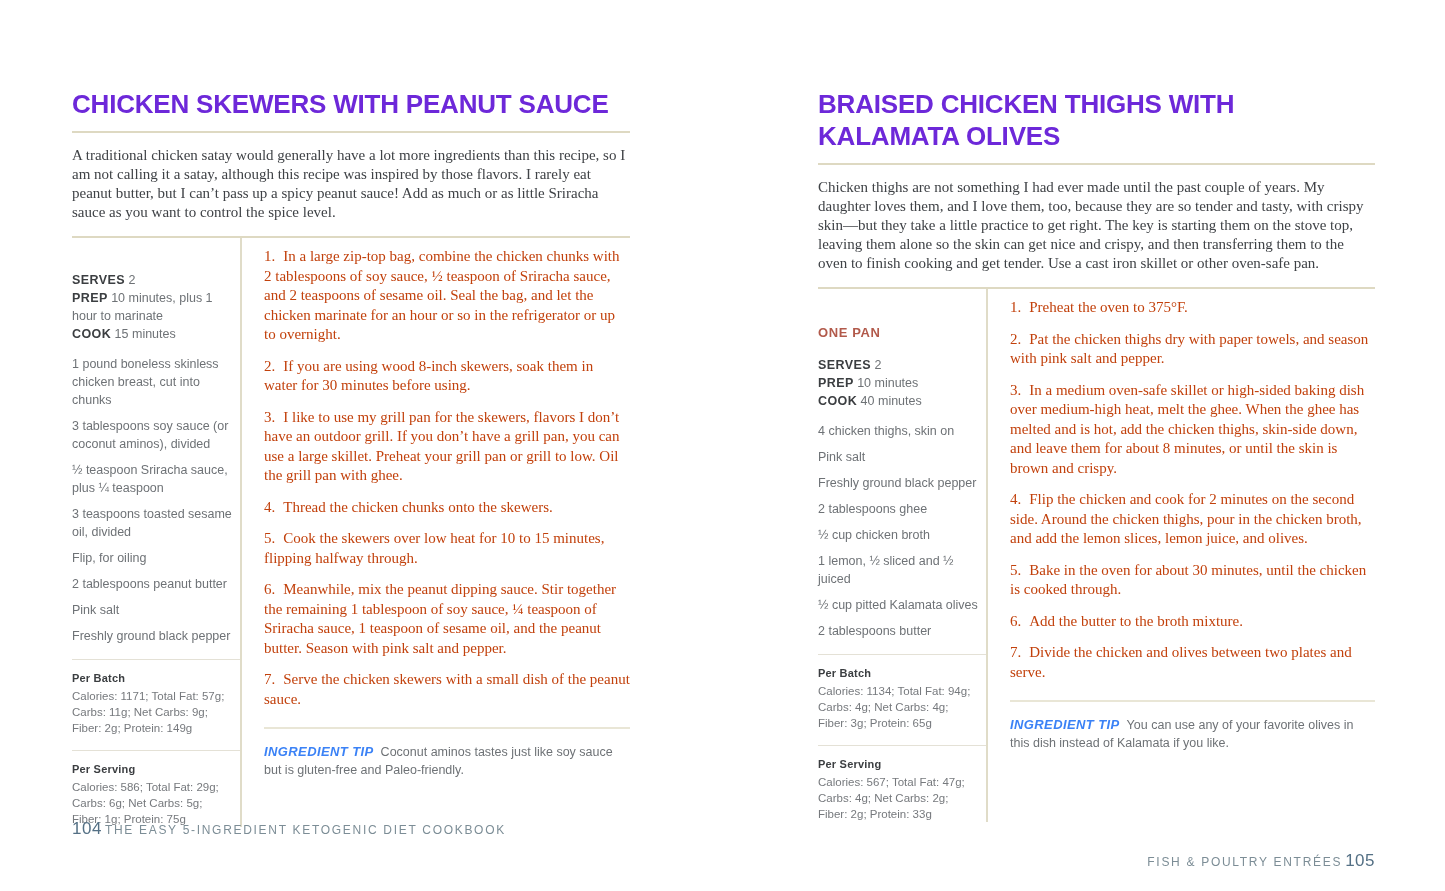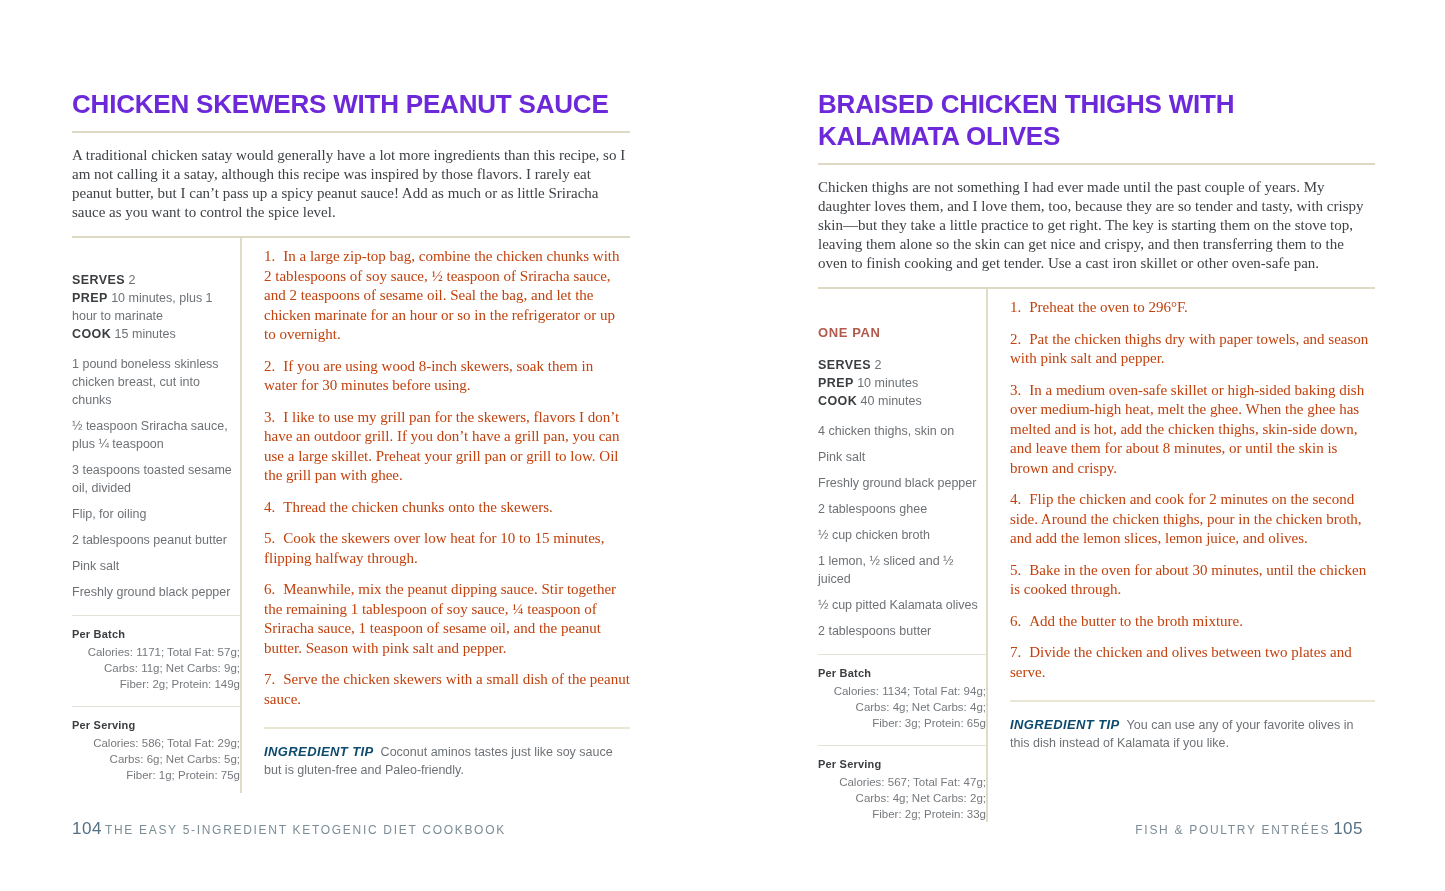--- a/index.html
+++ b/index.html
@@ -38,38 +38,38 @@
     font-size:13px; font-weight:700; letter-spacing:0.6px;
     color:#b25a4b; margin:3px 0 16px 0;
   }
   .meta { margin-bottom:12px; }
   .meta-row { font-size:12.5px; line-height:18px; color:#6e7276; }
   .meta-label { font-weight:700; color:#3b3e41; letter-spacing:0.4px; }
   .ingredient { font-size:12.5px; line-height:18px; color:#6e7276; margin-bottom:8px; }
 
   .nut-rule { height:1px; background:#e4e1d6; margin:14px 0 12px 0; }
   .nut-heading { font-size:11px; font-weight:700; color:#3b3e41; margin-bottom:4px; letter-spacing:0.2px; }
-  .nut-line { font-size:11.5px; line-height:16px; color:#76797d;text-align:right; }
+  .nut-line { font-size:11.5px; line-height:16px; color:#76797d; }
 
   .step {
     font-family:"Liberation Serif", serif; font-size:15px; line-height:19.5px;
     color:#c2410c; margin:0 0 12px 0;
   }
   .step-num { margin-right:8px; }
 
   .tip-rule { height:2px; background:#e9e6d6; margin:18px 0 14px 0; }
   .tip { font-size:12.5px; line-height:18px; color:#6e7276; }
   .tip-label {
     font-size:13px; font-weight:700; font-style:italic;
-    color:#0c4a6e; letter-spacing:0.4px; margin-right:7px;
+    color:#3b82f6; letter-spacing:0.4px; margin-right:7px;
   }
 
   .footer { position:absolute; top:819px; display:flex; align-items:baseline; gap:3px; }
   .footer-left { left:72px; }
-  .footer-right { right:82px; }
+  .footer-right { right:70px;margin-top:32px; }
   .page-num { font-size:17px; color:#547085; letter-spacing:0.5px; }
   .footer-caption { font-size:12px; letter-spacing:1.7px; color:#7c8d96; text-transform:uppercase; }
 </style>
 </head>
 <body>
 
 <div class="canvas">
 
   <div class="page page-left">
     <h1 class="recipe-title">CHICKEN SKEWERS WITH PEANUT SAUCE</h1>
@@ -88,20 +88,21 @@
             <span class="meta-label">PREP</span>
             <span>10 minutes, plus 1 hour to marinate</span>
           </div>
           <div class="meta-row">
             <span class="meta-label">COOK</span>
             <span>15 minutes</span>
           </div>
         </div>
 
         <div class="ingredient">1 pound boneless skinless chicken breast, cut into chunks</div>
+        <div class="ingredient">3 tablespoons soy sauce (or coconut aminos), divided</div>
         <div class="ingredient">½ teaspoon Sriracha sauce, plus ¼ teaspoon</div>
         <div class="ingredient">3 teaspoons toasted sesame oil, divided</div>
         <div class="ingredient">Flip, for oiling</div>
         <div class="ingredient">2 tablespoons peanut butter</div>
         <div class="ingredient">Pink salt</div>
         <div class="ingredient">Freshly ground black pepper</div>
 
         <div class="nut-rule"></div>
         <div>
           <div class="nut-heading">Per Batch</div>
@@ -180,21 +181,21 @@
           <div class="nut-heading">Per Serving</div>
           <div class="nut-line">Calories: 567; Total Fat: 47g;</div>
           <div class="nut-line">Carbs: 4g; Net Carbs: 2g;</div>
           <div class="nut-line">Fiber: 2g; Protein: 33g</div>
         </div>
       </div>
 
       <div class="col-divider"></div>
 
       <div class="instructions">
-        <p class="step"><span class="step-num">1.</span><span>Preheat the oven to 296°F.</span></p>
+        <p class="step"><span class="step-num">1.</span><span>Preheat the oven to 375°F.</span></p>
         <p class="step"><span class="step-num">2.</span><span>Pat the chicken thighs dry with paper towels, and season with pink salt and pepper.</span></p>
         <p class="step"><span class="step-num">3.</span><span>In a medium oven-safe skillet or high-sided baking dish over medium-high heat, melt the ghee. When the ghee has melted and is hot, add the chicken thighs, skin-side down, and leave them for about 8 minutes, or until the skin is brown and crispy.</span></p>
         <p class="step"><span class="step-num">4.</span><span>Flip the chicken and cook for 2 minutes on the second side. Around the chicken thighs, pour in the chicken broth, and add the lemon slices, lemon juice, and olives.</span></p>
         <p class="step"><span class="step-num">5.</span><span>Bake in the oven for about 30 minutes, until the chicken is cooked through.</span></p>
         <p class="step"><span class="step-num">6.</span><span>Add the butter to the broth mixture.</span></p>
         <p class="step"><span class="step-num">7.</span><span>Divide the chicken and olives between two plates and serve.</span></p>
 
         <div class="tip-rule"></div>
         <p class="tip"><span class="tip-label">INGREDIENT TIP</span><span>You can use any of your favorite olives in this dish instead of Kalamata if you like.</span></p>
       </div>

